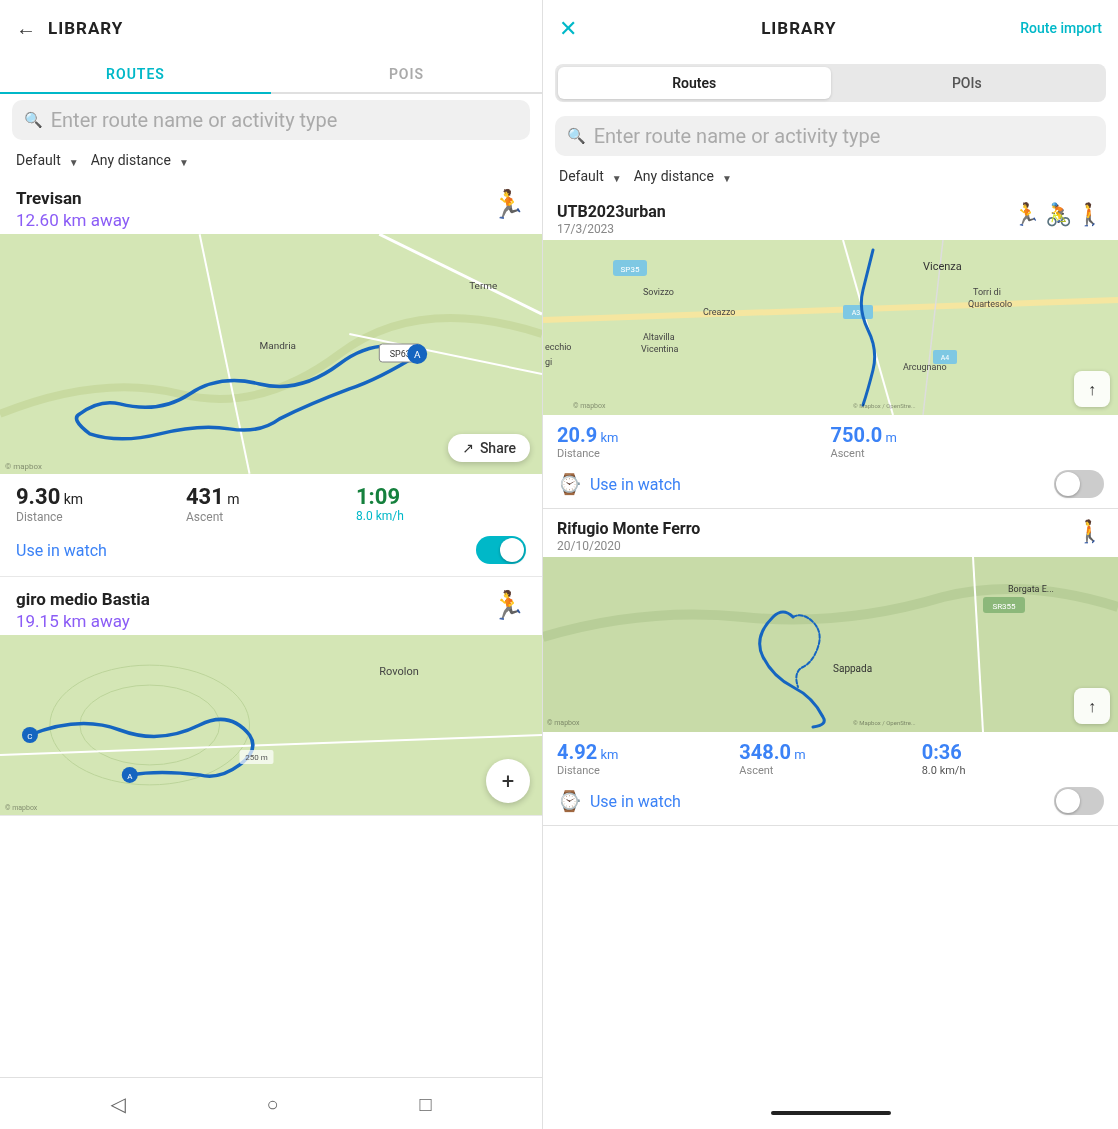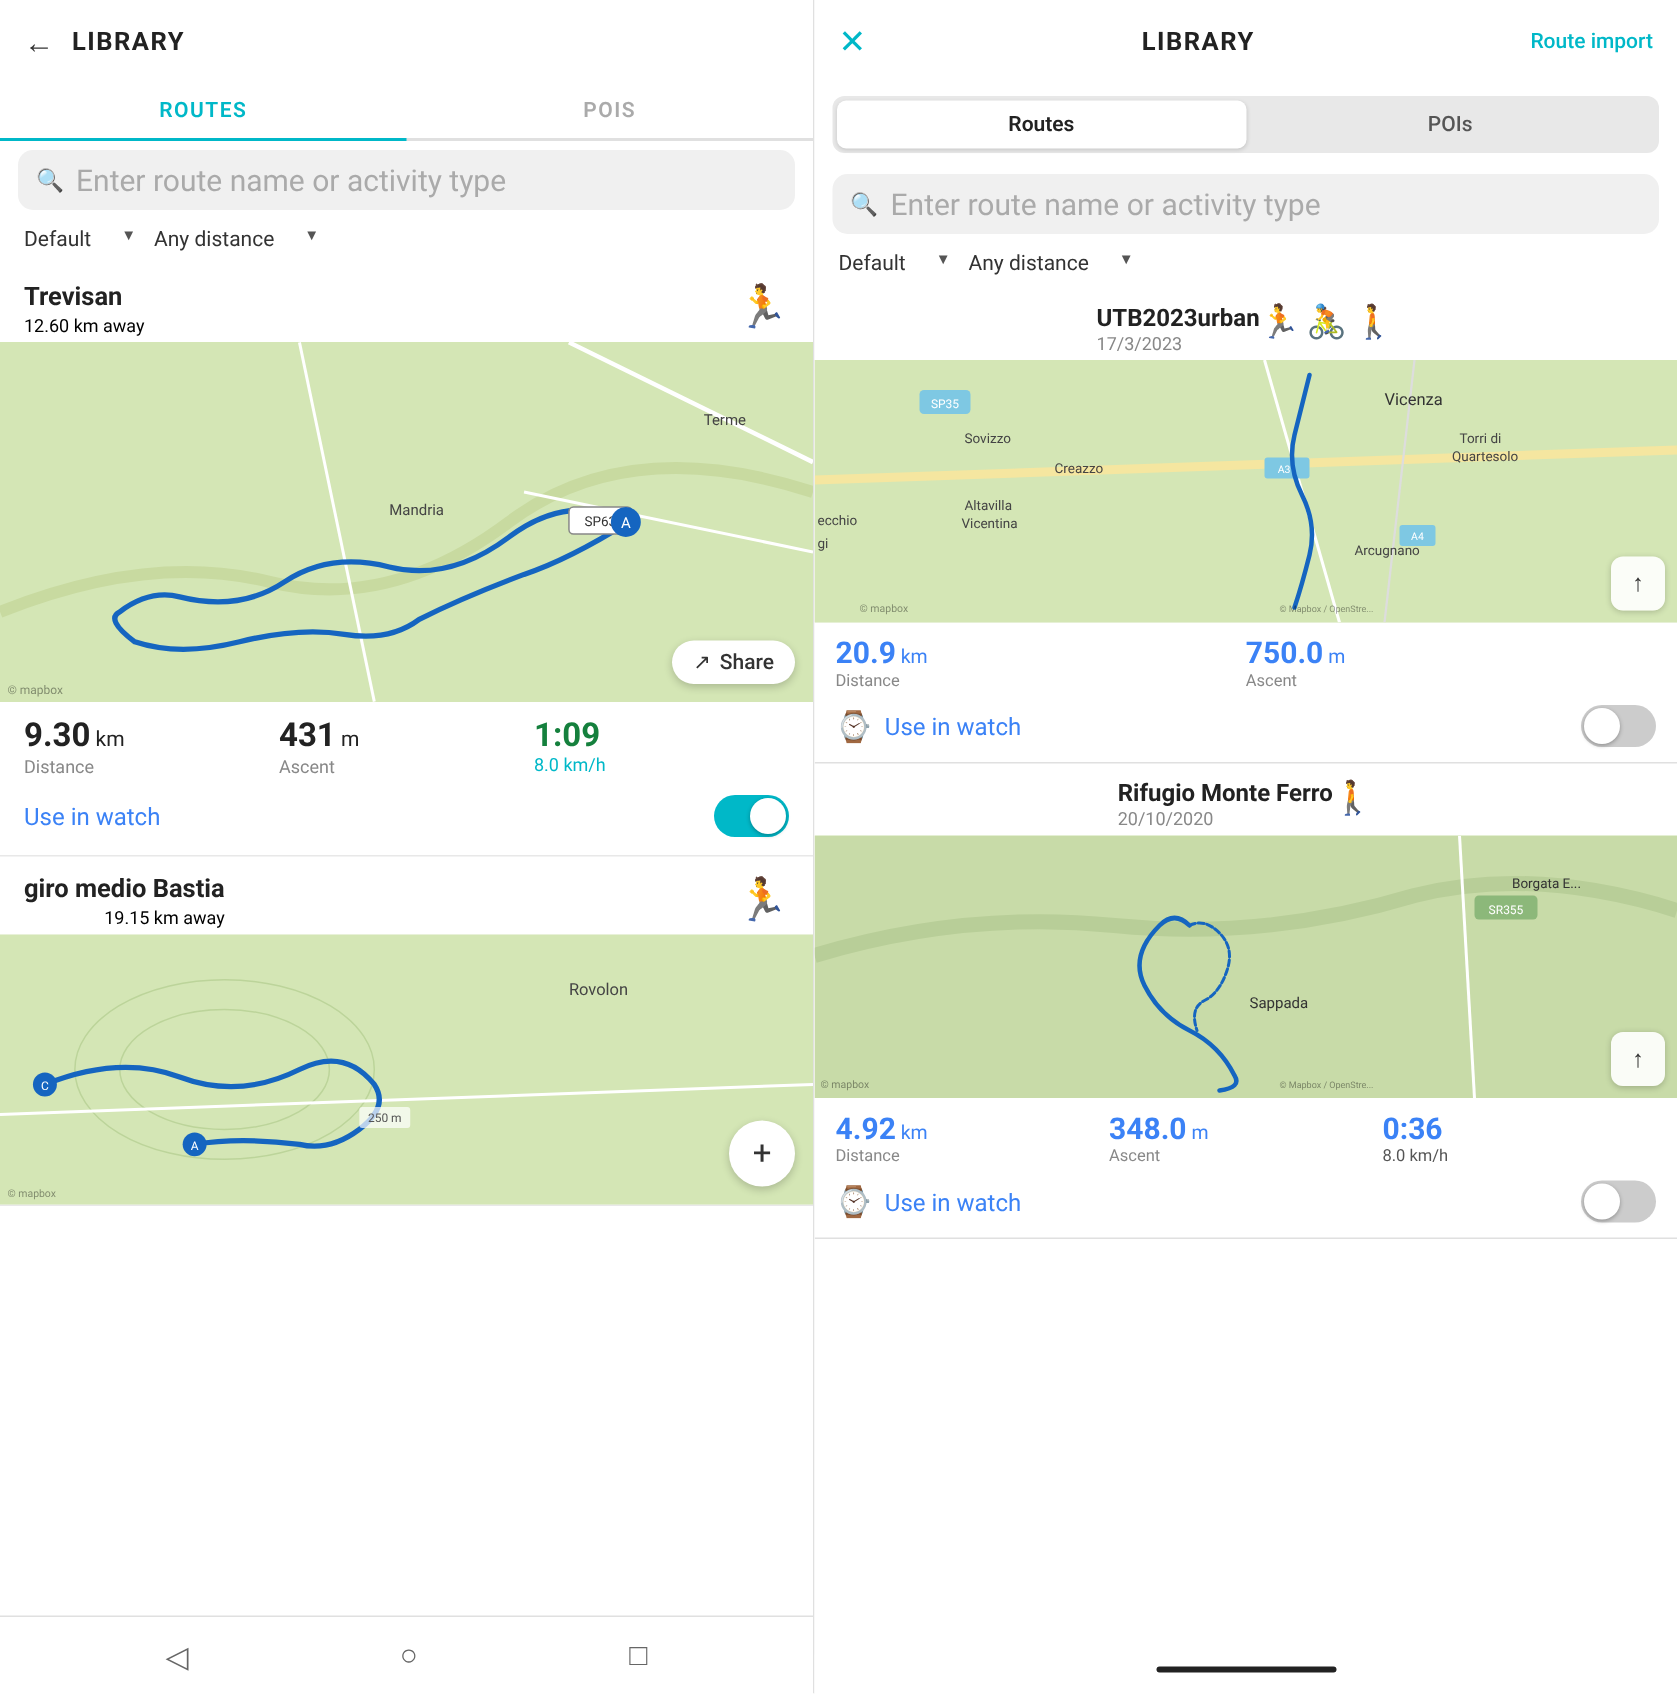--- a/index.html
+++ b/index.html
@@ -146,22 +146,22 @@
 
     
     .filter-row {
       display: flex;
       align-items: center;
       padding: 8px 16px;
       gap: 12px;
     }
     .filter-btn {
       display: flex;
-      align-items: flex-start;
-      gap: 20px;
+      align-items: flex-end;
+      gap: 8px;
       font-size: 14px;
       color: #333;
       cursor: pointer;
     }
     .filter-arrow {
       font-size: 10px;
       color: #555;
     }
 
     
@@ -180,24 +180,23 @@
       justify-content: space-between;
       align-items: flex-start;
       padding: 12px 16px 4px;
     }
     .route-name {
       font-size: 17px;
       font-weight: 700;
       color: #222;
     }
     .route-distance-away {
-      font-size: 12px;
-      color: #000000;
+      font-size: 17px;
+      color: #8b5cf6;
       margin-top: 2px;
-      text-align: right;
     }
     .route-activity-icon {
       font-size: 28px;
       color: #555;
     }
 
     .map-placeholder {
       width: 100%;
       height: 240px;
       background: #d4e6b5;
@@ -341,21 +340,21 @@
       cursor: pointer;
     }
 
     
     .right-route-card {
       border-bottom: 1px solid #e0e0e0;
       padding-bottom: 0;
     }
     .right-card-header {
       display: flex;
-      justify-content: center;
+      justify-content: space-between;
       align-items: flex-start;
       padding: 10px 14px 4px;
     }
     .right-route-name {
       font-size: 16px;
       font-weight: 700;
       color: #222;
     }
     .right-route-date {
       font-size: 12px;

